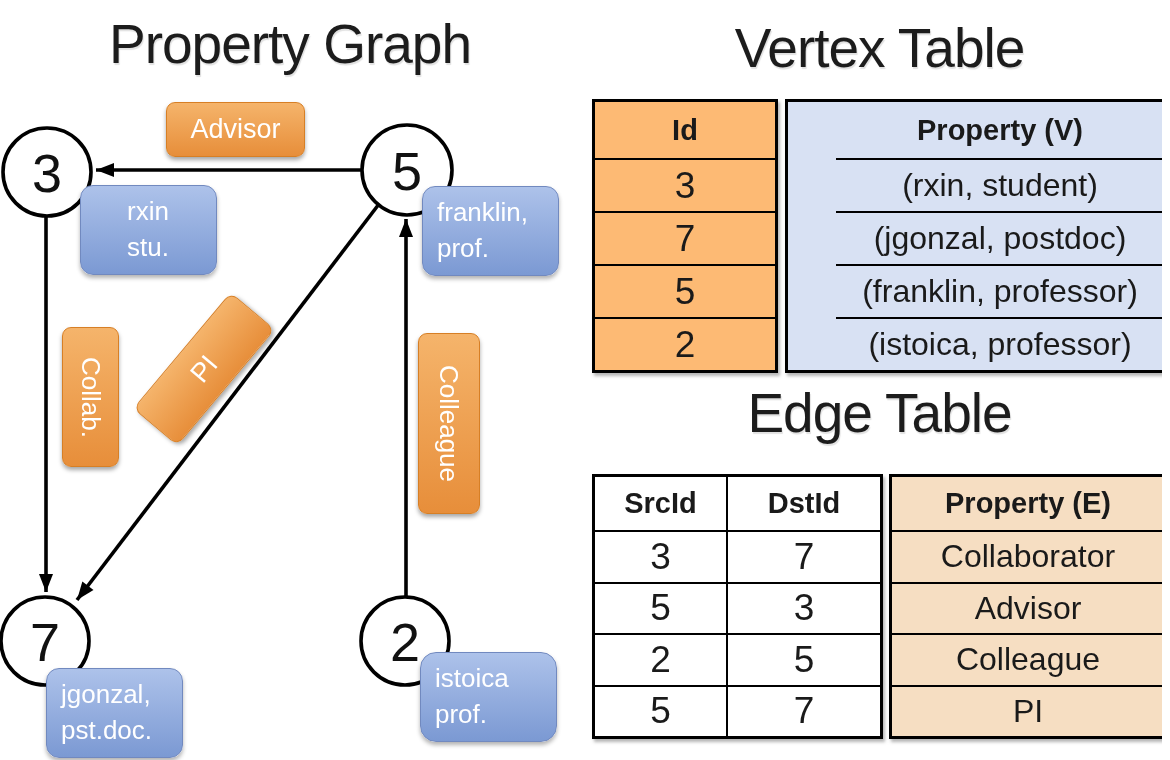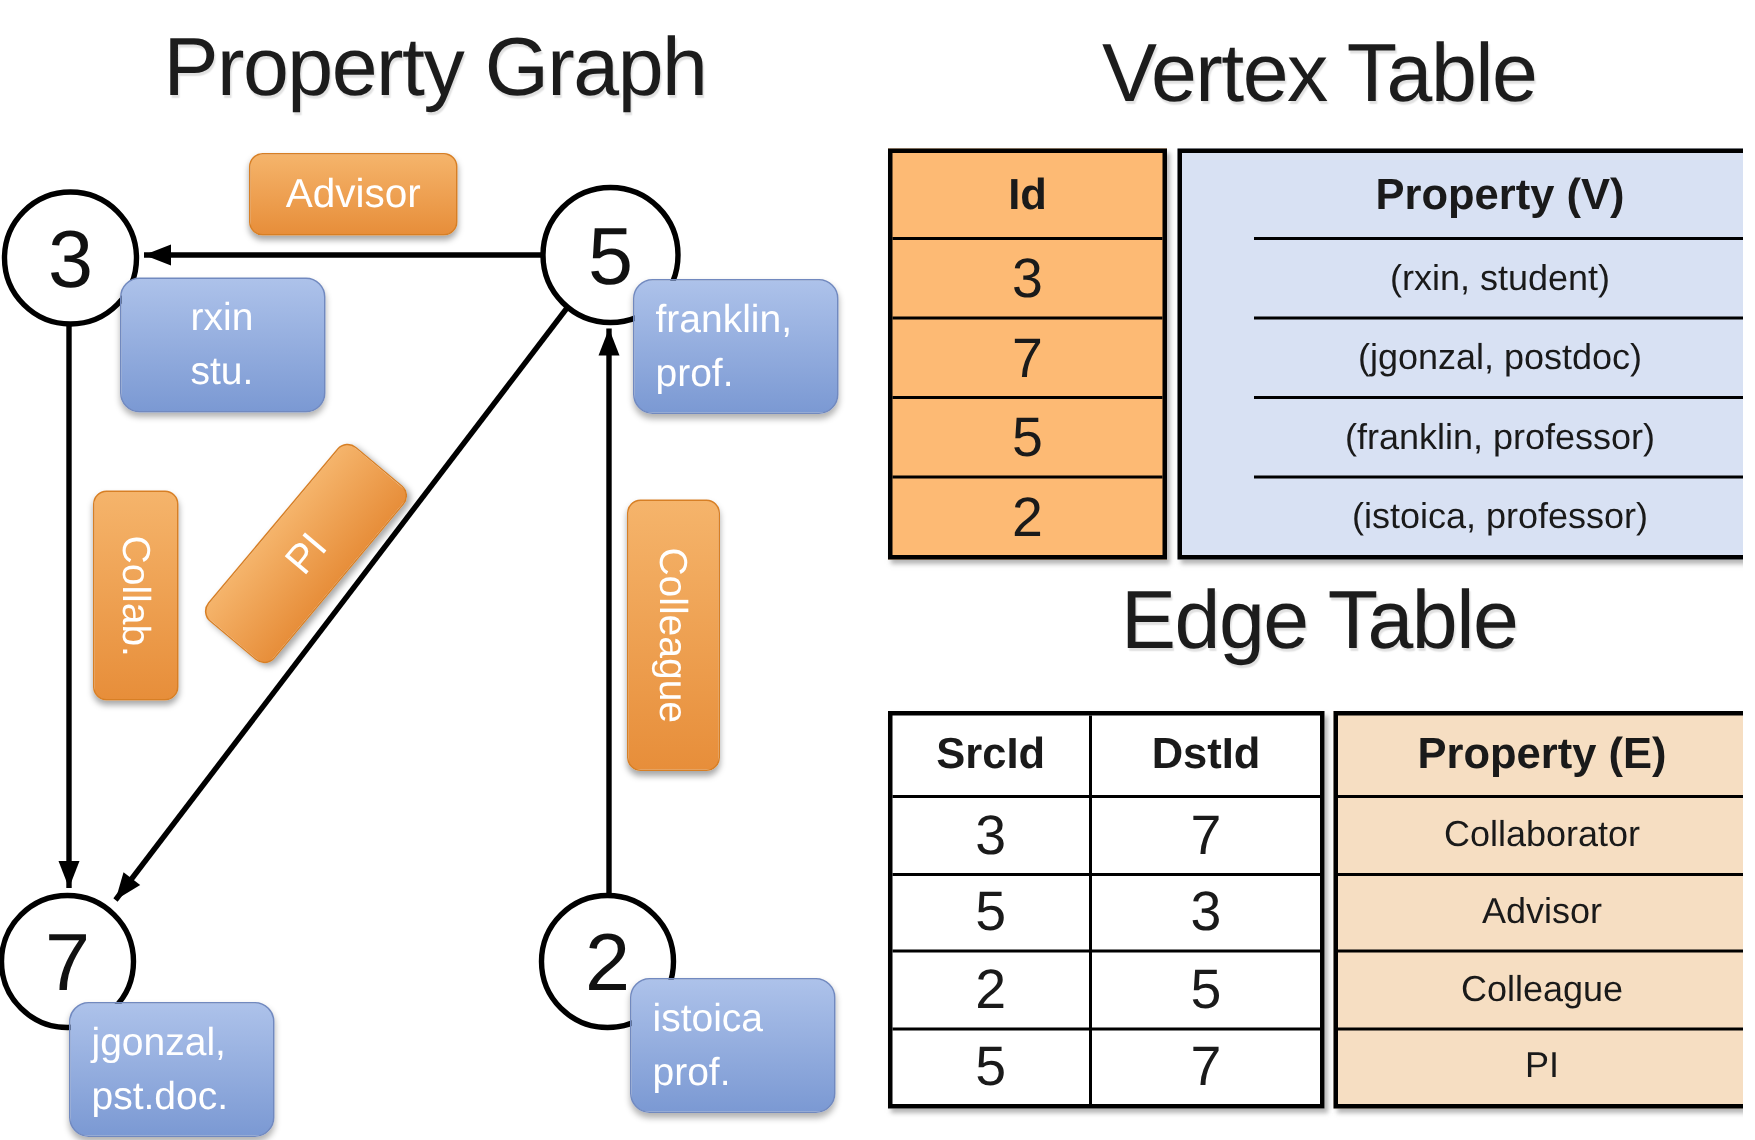--- a/index.html
+++ b/index.html
@@ -41,34 +41,34 @@
   .pbox{
     position:absolute;width:137px;height:90px;box-sizing:border-box;
     background:linear-gradient(180deg,var(--blue-top,#adc2ea) 0%,var(--blue-bottom,#7b99d3) 100%);
     border:1.5px solid var(--blue-border,#7189bf);border-radius:13px;
     color:var(--box-text,#fff);font-size:26px;line-height:36px;
     padding:7px 0 0 14px;box-shadow:0 3px 4px rgba(0,0,0,0.3);
   }
   .rxin{left:80px;top:185px;padding-left:46px;}
   .franklin{left:422px;top:186px;}
   .jgonzal{left:46px;top:652px;margin-top:16px;}
-  .istoica{left:420px;top:652px;}
+  .istoica{left:420px;top:652px;border-radius:16px;}
 
   
   .vtable,.etable{position:absolute;left:592px;}
   .vtable{top:99px;width:575px;height:274px;}
   .etable{top:474px;width:575px;height:265px;}
   .col{
     position:absolute;top:0;bottom:0;box-sizing:border-box;border:3px solid #000;
     display:flex;flex-direction:column;background:#fdba74;
     box-shadow:2px 3px 3px rgba(110,110,110,0.5);
   }
   .cell{
     box-sizing:border-box;display:flex;align-items:center;justify-content:center;
-    border-top:2px solid #000;font-size:24px;font-weight:300;flex:1;
+    border-top:2px solid #000;font-size:32px;font-weight:300;flex:1;
   }
   .cell:first-child{border-top:none;}
   .cell.head{font-weight:bold;font-size:29px;}
   .cell.num{font-size:37px;}
   .vtable .cell.head{flex:0 0 56px;}
   .etable .cell.head{flex:0 0 53px;}
 
   .id-col{left:0;width:186px;}
   .vprop-col{left:193px;width:382px;background:var(--vertex-fill,#d8e1f3);padding-left:48px;}
   .white-cols{

